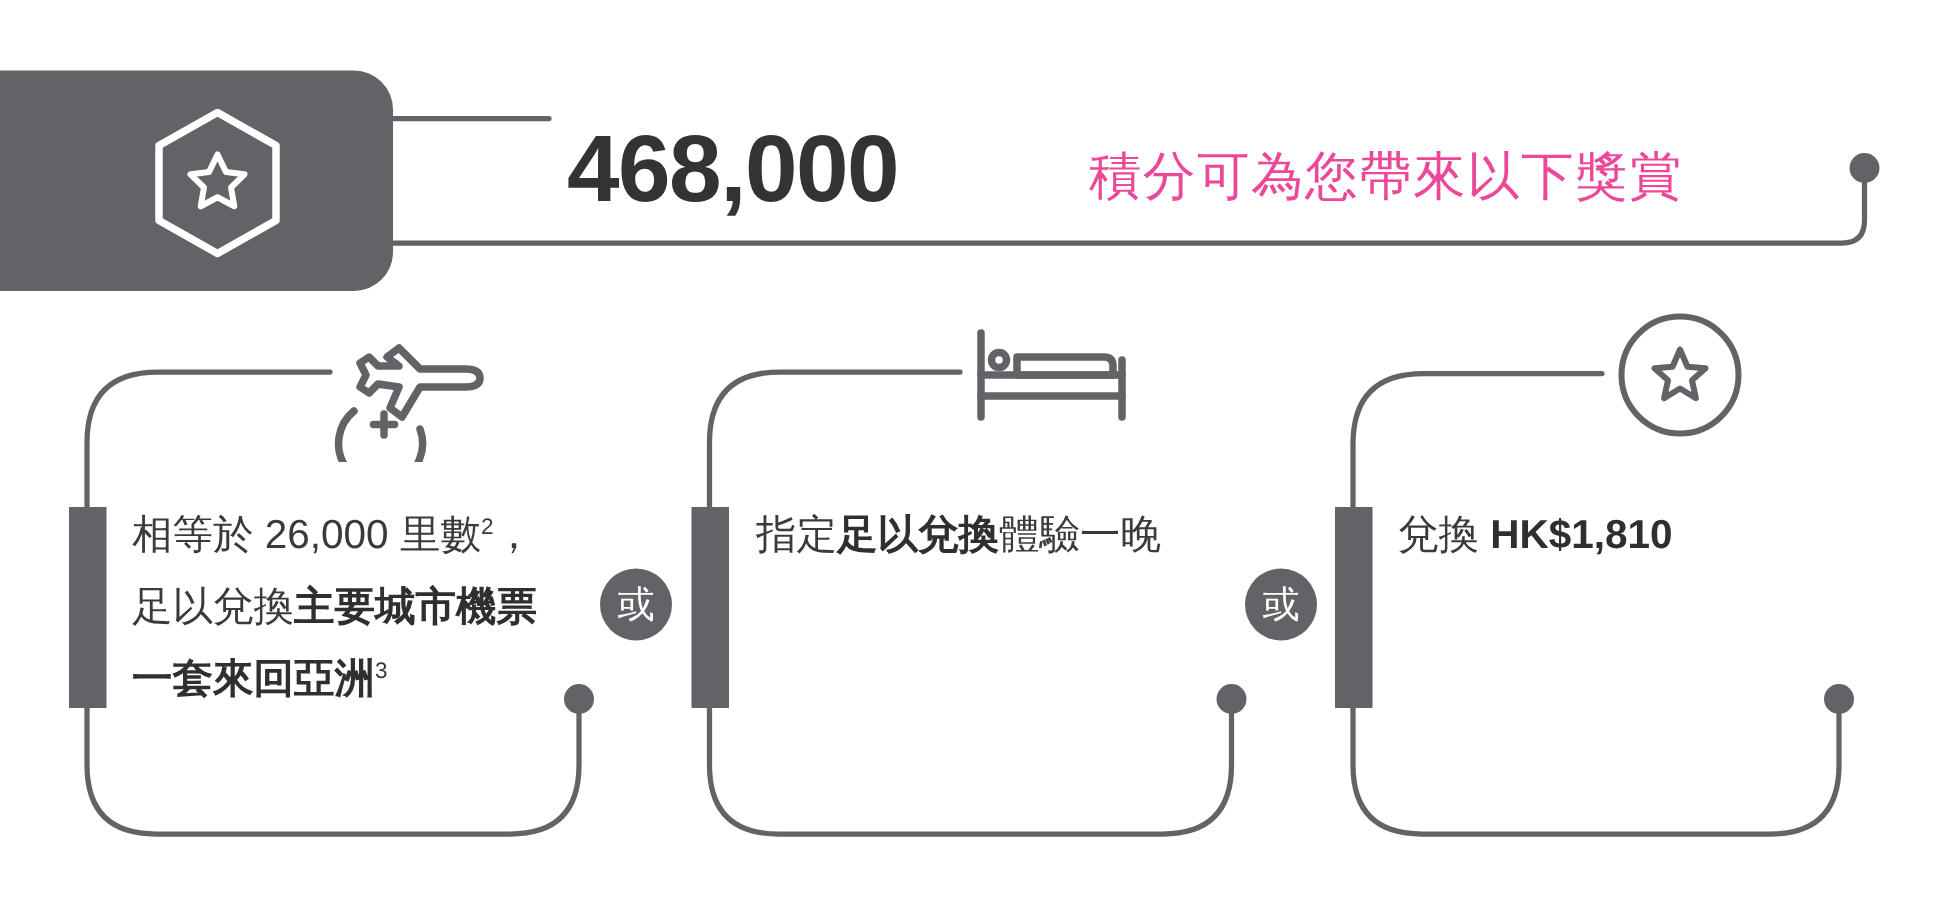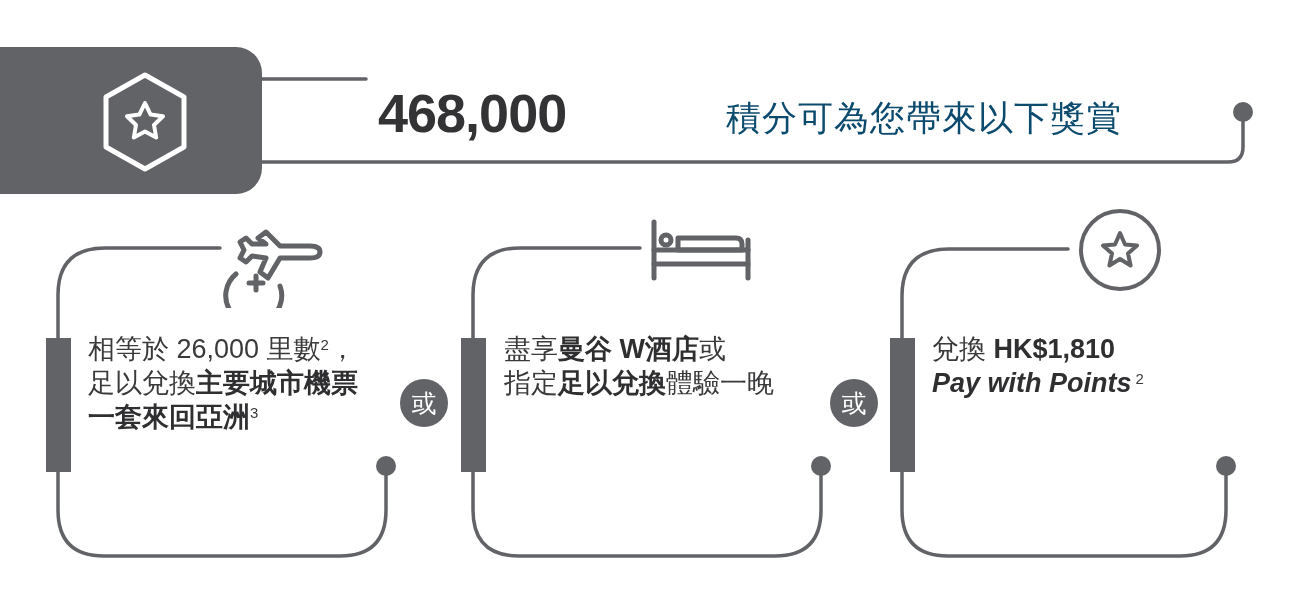--- a/index.html
+++ b/index.html
@@ -2,25 +2,25 @@
 <html><head>
   <meta charset="utf-8">
   <style>
     html, body { margin: 0; padding: 0; background: #ffffff; }
     body { width: 1293px; height: 605px; position: relative; overflow: hidden;
       font-family: "Liberation Sans", "DejaVu Sans", sans-serif; color: #3a3a3c; }
     .abs { position: absolute; }
     svg.frame { position: absolute; left: 0; top: 0; }
     .header-box { position: absolute; left: 0; top: 47px; width: 262px; height: 147px;
       background: #616367; border-radius: 0 26px 26px 0; }
-    .big-number { position: absolute; left: 378px; top: 68px; font-size: 54px; font-weight: 700;
+    .big-number { position: absolute; left: 378px; top: 68px; font-size: 63px; font-weight: 700;
       letter-spacing: -1px; color: #333335; line-height: 90px; }
-    .header-text { position: absolute; left: 726px; top: 96px; font-size: 35px; color: #0c4a6e;
+    .header-text { position: absolute; left: 726px; top: 96px; font-size: 35px; color: #ec4899;
       line-height: 44px; letter-spacing: 1px; }
-    .card-text { position: absolute; font-size: 27px; line-height: 34px; color: #3a3a3c; }
+    .card-text { position: absolute; font-size: 27px; line-height: 48px; color: #3a3a3c; }
     .card-text b { font-weight: 700; color: #2f2f31; }
     .card-text i { font-style: italic; font-weight: 700; color: #2f2f31; }
     .card-text sup { font-size: 15px; vertical-align: top; position: relative; top: -4px; }
     .or-badge { position: absolute; width: 48px; height: 48px; border-radius: 50%;
       background: #616367; color: #ffffff; font-size: 25px; line-height: 48px; text-align: center; }
     .bar { position: absolute; width: 25px; background: #616367; }
   </style>
 </head>
 <body>
 
@@ -88,23 +88,21 @@
 <div class="bar" style="left:461px;top:338px;height:134px"></div>
 <div class="bar" style="left:890px;top:338px;height:134px"></div>
 
 <div class="card-text" style="left:88px;top:332px">
   <div><span>相等於 26,000 里數</span><sup>2</sup><span>，</span></div>
   <div><span>足以兌換</span><b>主要城市機票</b></div>
   <div><b>一套來回亞洲</b><sup>3</sup></div>
 </div>
 
 <div class="card-text" style="left:504px;top:332px">
-  <div><span>盡享</span><b>曼谷 W酒店</b><span>或</span></div>
   <div><span>指定</span><b>足以兌換</b><span>體驗一晚</span></div>
 </div>
 
 <div class="card-text" style="left:932px;top:332px">
   <div><span>兌換 </span><b>HK$1,810</b></div>
-  <div><i>Pay with Points</i><sup style="margin-left:4px">2</sup></div>
 </div>
 
 <div class="or-badge" style="left:400px;top:379px">或</div>
 <div class="or-badge" style="left:830px;top:379px">或</div>
 
 </body></html>

